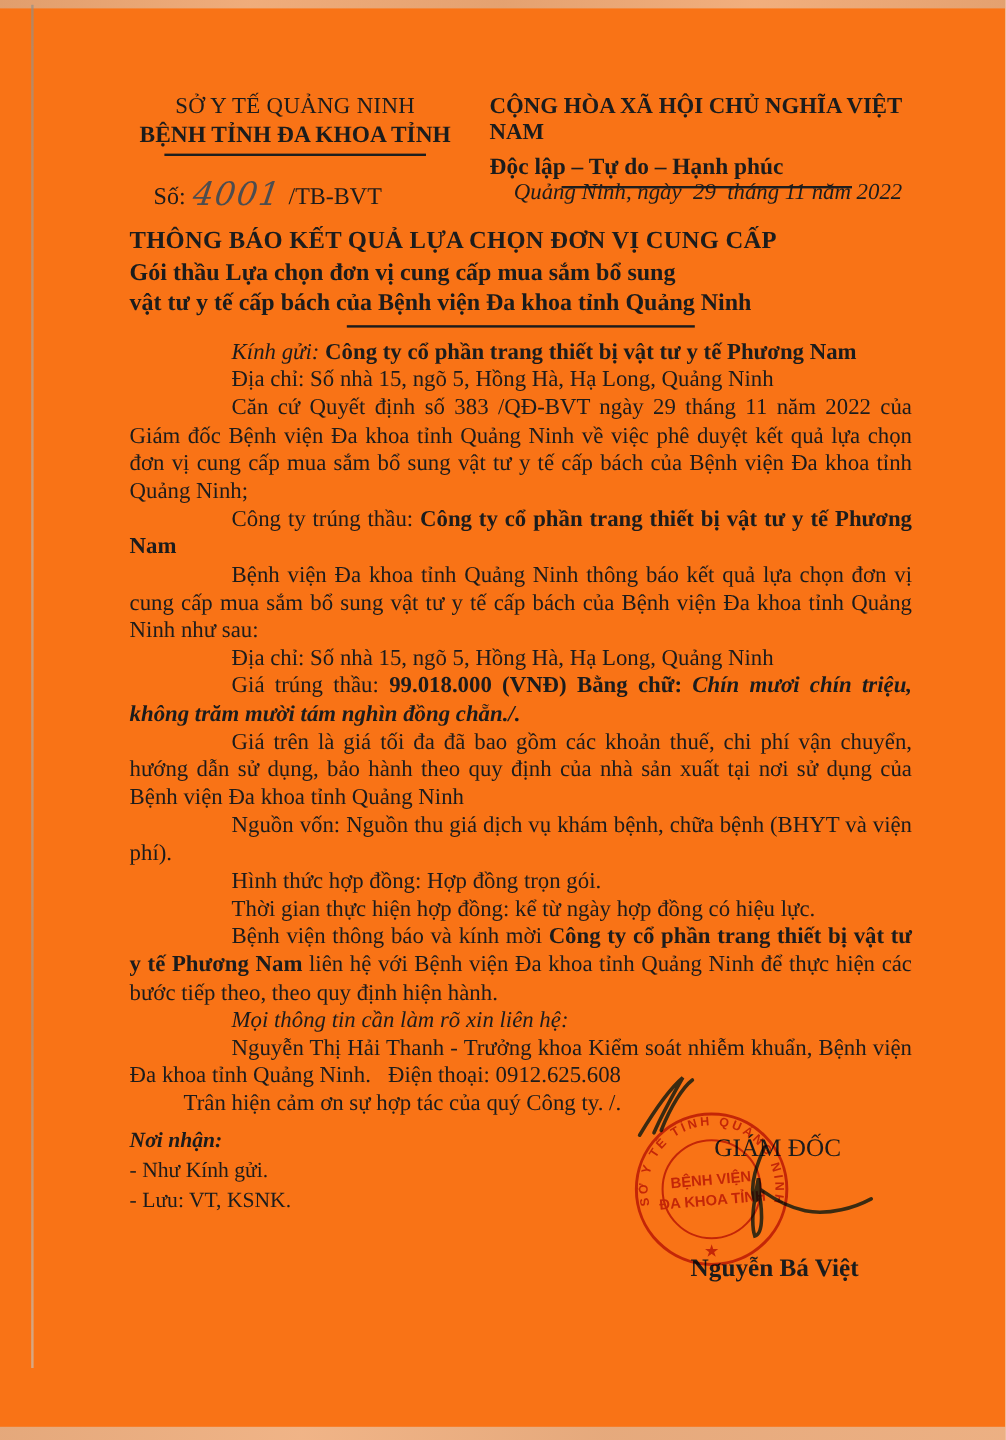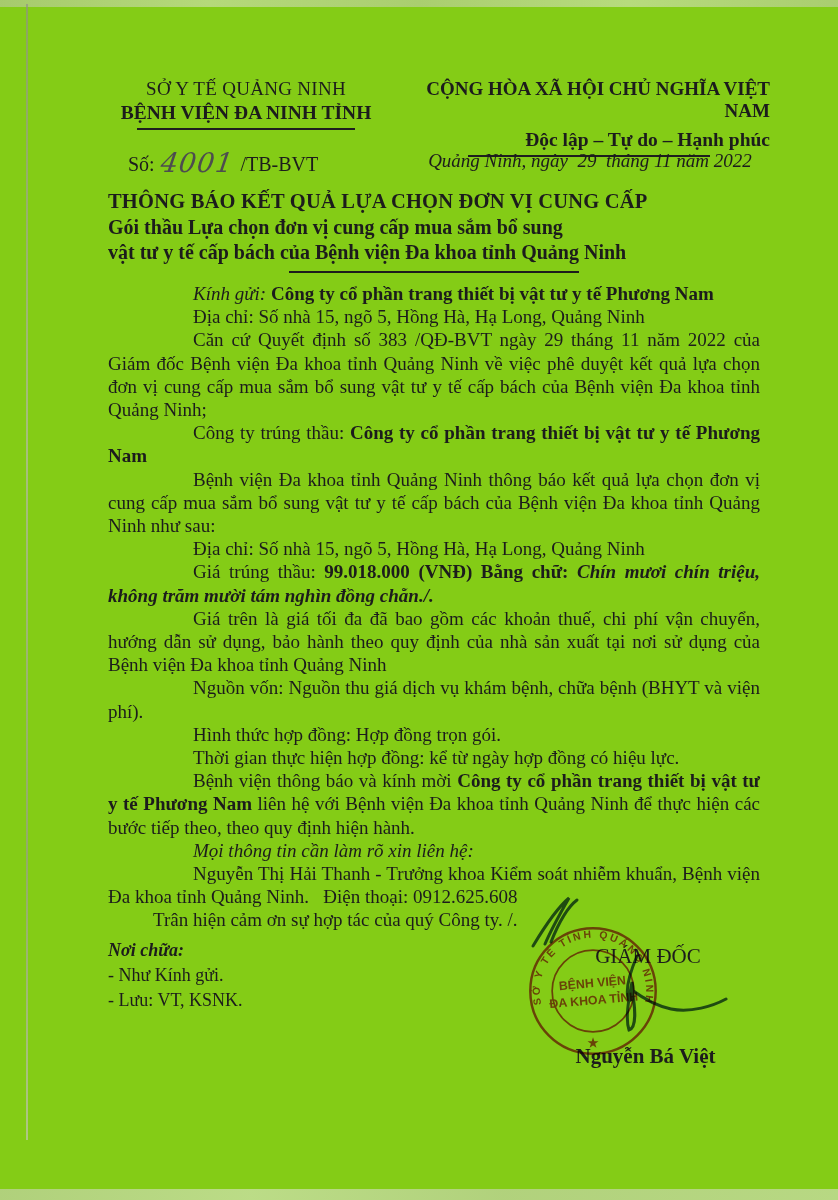--- a/index.html
+++ b/index.html
@@ -1,35 +1,35 @@
 <!DOCTYPE html>
 <html lang="vi"><head>
 <meta charset="utf-8">
 <style>
   html,body{margin:0;padding:0;background:#e8e8e4;}
   .page{
     position:relative;width:838px;height:1200px;margin:0 auto;
-    background:#84cc16;overflow:hidden;
+    background:#f97316;overflow:hidden;
     font-family:"Liberation Serif", serif;color:#1c1c1c;
   }
   
   .scan-top{position:absolute;top:0;left:0;width:838px;height:7px;
     background:linear-gradient(90deg,#c9c9c3,#e6e6e0 25%,#d0d0ca 50%,#eaeae4 75%,#cfcfc9);
     opacity:.5;}
   .scan-bottom{position:absolute;bottom:0;left:0;width:838px;height:11px;
     background:linear-gradient(90deg,#d4d4ce,#e9e9e3 30%,#d6d6d0 60%,#e2e2dc);
     opacity:.55;}
   .scan-line{position:absolute;top:4px;left:26px;width:2px;height:1136px;
     background:linear-gradient(#8f8f89,#b9b9b3 40%,#9a9a94 75%,#c5c5bf);opacity:.65;}
   
   .hdr-left{position:absolute;left:112px;top:78px;width:268px;text-align:center;}
   .hdr-left .l1{font-size:19px;letter-spacing:.3px;}
   .hdr-left .l2{font-size:19.5px;font-weight:bold;margin-top:2px;}
   .hdr-left .rule{width:218px;height:2px;background:#1e1e1e;margin:4px auto 0;}
-  .hdr-right{position:absolute;left:408px;top:78px;width:362px;text-align:right;}
+  .hdr-right{position:absolute;left:408px;top:78px;width:362px;text-align:left;}
   .hdr-right .l1{font-size:19px;font-weight:bold;}
   .hdr-right .l2{font-size:19.5px;font-weight:bold;margin-top:7px;}
   .hdr-right .rule{width:242px;height:2px;background:#1e1e1e;margin:4px auto 0;}
   .so-line{position:absolute;left:128px;top:146px;font-size:20px;}
   .so-line .hand{
     display:inline-block;font-family:"DejaVu Serif", serif;font-style:italic;
     font-size:27px;color:#4d4d4f;transform:skewX(-8deg);margin:0 7px 0 6px;
     position:relative;top:1px;letter-spacing:1px;
   }
   .dateline{position:absolute;left:425px;top:150px;width:330px;text-align:center;
@@ -65,21 +65,21 @@
 <body>
 
 <div class="page">
 
   <div class="scan-top"></div>
   <div class="scan-bottom"></div>
   <div class="scan-line"></div>
 
   <div class="hdr-left">
     <div class="l1">SỞ Y TẾ QUẢNG NINH</div>
-    <div class="l2">BỆNH VIỆN ĐA NINH TỈNH</div>
+    <div class="l2">BỆNH TỈNH ĐA KHOA TỈNH</div>
     <div class="rule"></div>
   </div>
 
   <div class="hdr-right">
     <div class="l1">CỘNG HÒA XÃ HỘI CHỦ NGHĨA VIỆT NAM</div>
     <div class="l2">Độc lập – Tự do – Hạnh phúc</div>
     <div class="rule"></div>
   </div>
 
   <div class="so-line">
@@ -107,21 +107,21 @@
     <p>Nguồn vốn: Nguồn thu giá dịch vụ khám bệnh, chữa bệnh (BHYT và viện phí).</p>
     <p>Hình thức hợp đồng: Hợp đồng trọn gói.</p>
     <p>Thời gian thực hiện hợp đồng: kể từ ngày hợp đồng có hiệu lực.</p>
     <p><span>Bệnh viện thông báo và kính mời </span><span class="b">Công ty cổ phần trang thiết bị vật tư y tế Phương Nam</span><span> liên hệ với Bệnh viện Đa khoa tỉnh Quảng Ninh để thực hiện các bước tiếp theo, theo quy định hiện hành.</span></p>
     <p class="i">Mọi thông tin cần làm rõ xin liên hệ:</p>
     <p>Nguyễn Thị Hải Thanh - Trưởng khoa Kiểm soát nhiễm khuẩn, Bệnh viện Đa khoa tỉnh Quảng Ninh.&nbsp;&nbsp; Điện thoại: 0912.625.608</p>
     <p class="sm-indent">Trân hiện cảm ơn sự hợp tác của quý Công ty. /.</p>
   </div>
 
   <div class="recipients">
-    <div class="rt">Nơi chữa:</div>
+    <div class="rt">Nơi nhận:</div>
     <div>- Như Kính gửi.</div>
     <div>- Lưu: VT, KSNK.</div>
   </div>
 
   <div class="signer-title">GIÁM ĐỐC</div>
   <div class="signer-name">Nguyễn Bá Việt</div>
 
   <svg class="stamp" viewBox="0 0 160 160">
     <circle cx="80" cy="80" r="66" fill="none" stroke="#c23b34" stroke-width="2.6"></circle>
     <circle cx="80" cy="80" r="43" fill="none" stroke="#c23b34" stroke-width="1.8"></circle>

